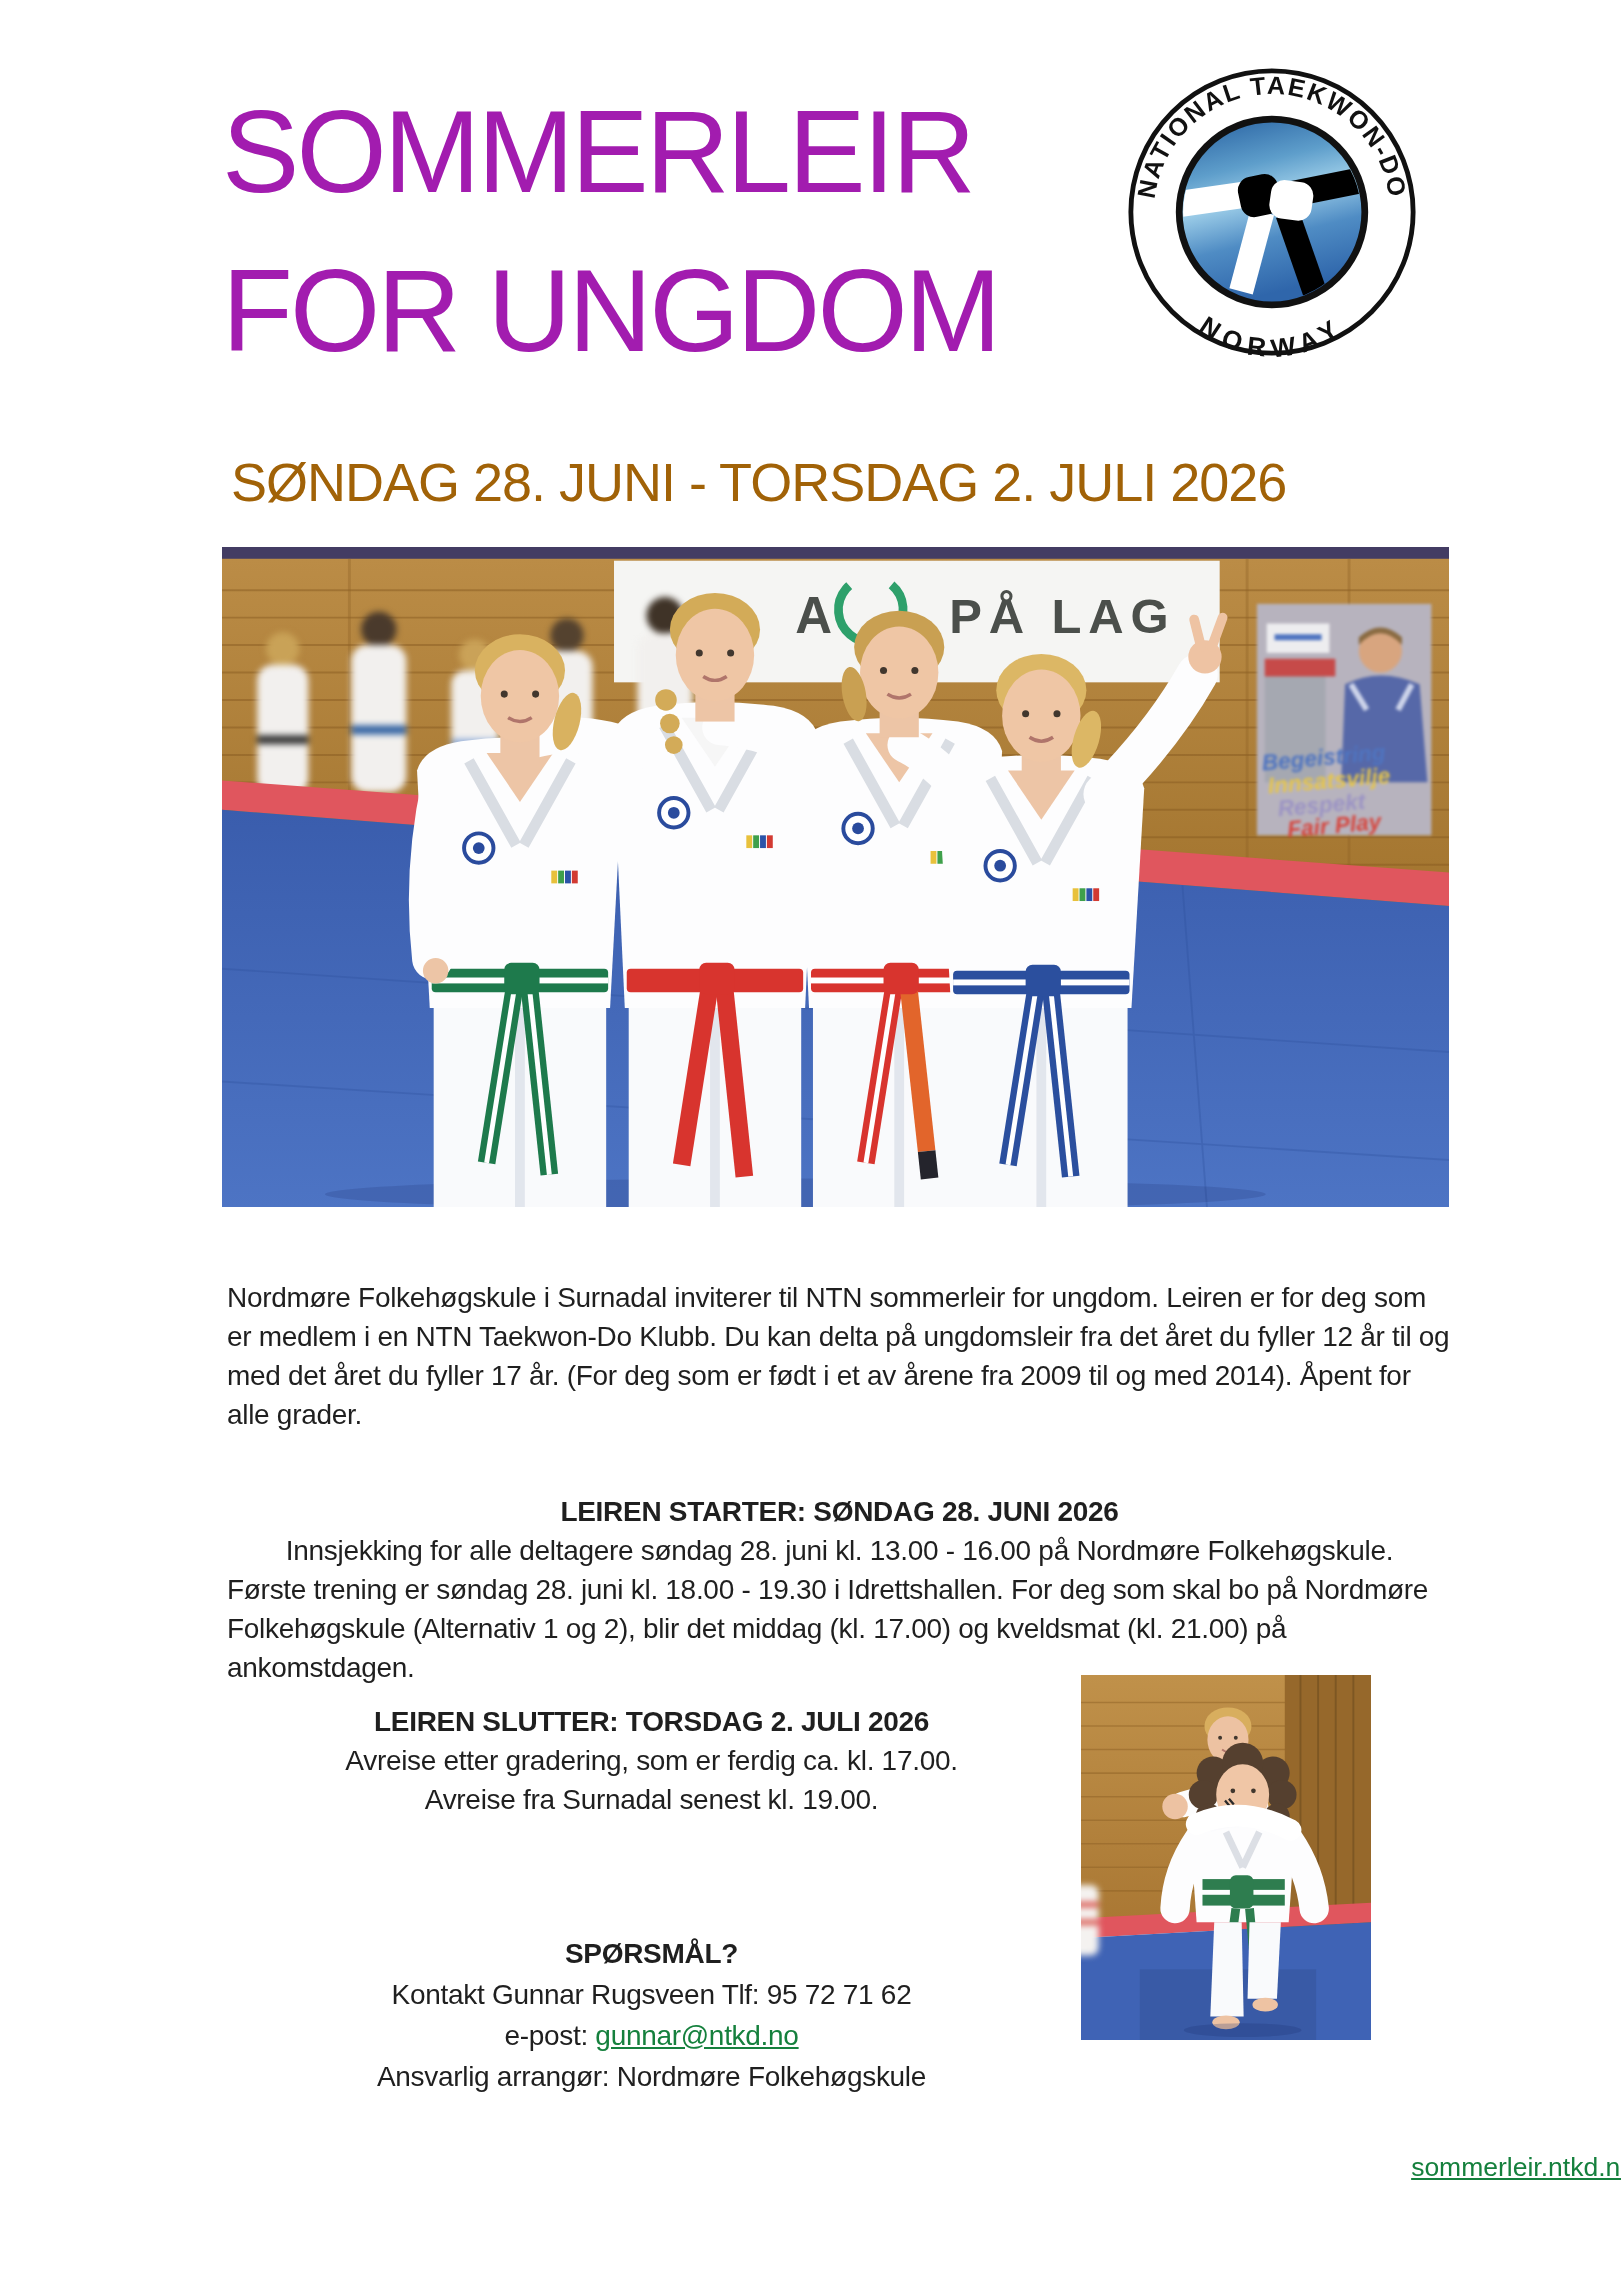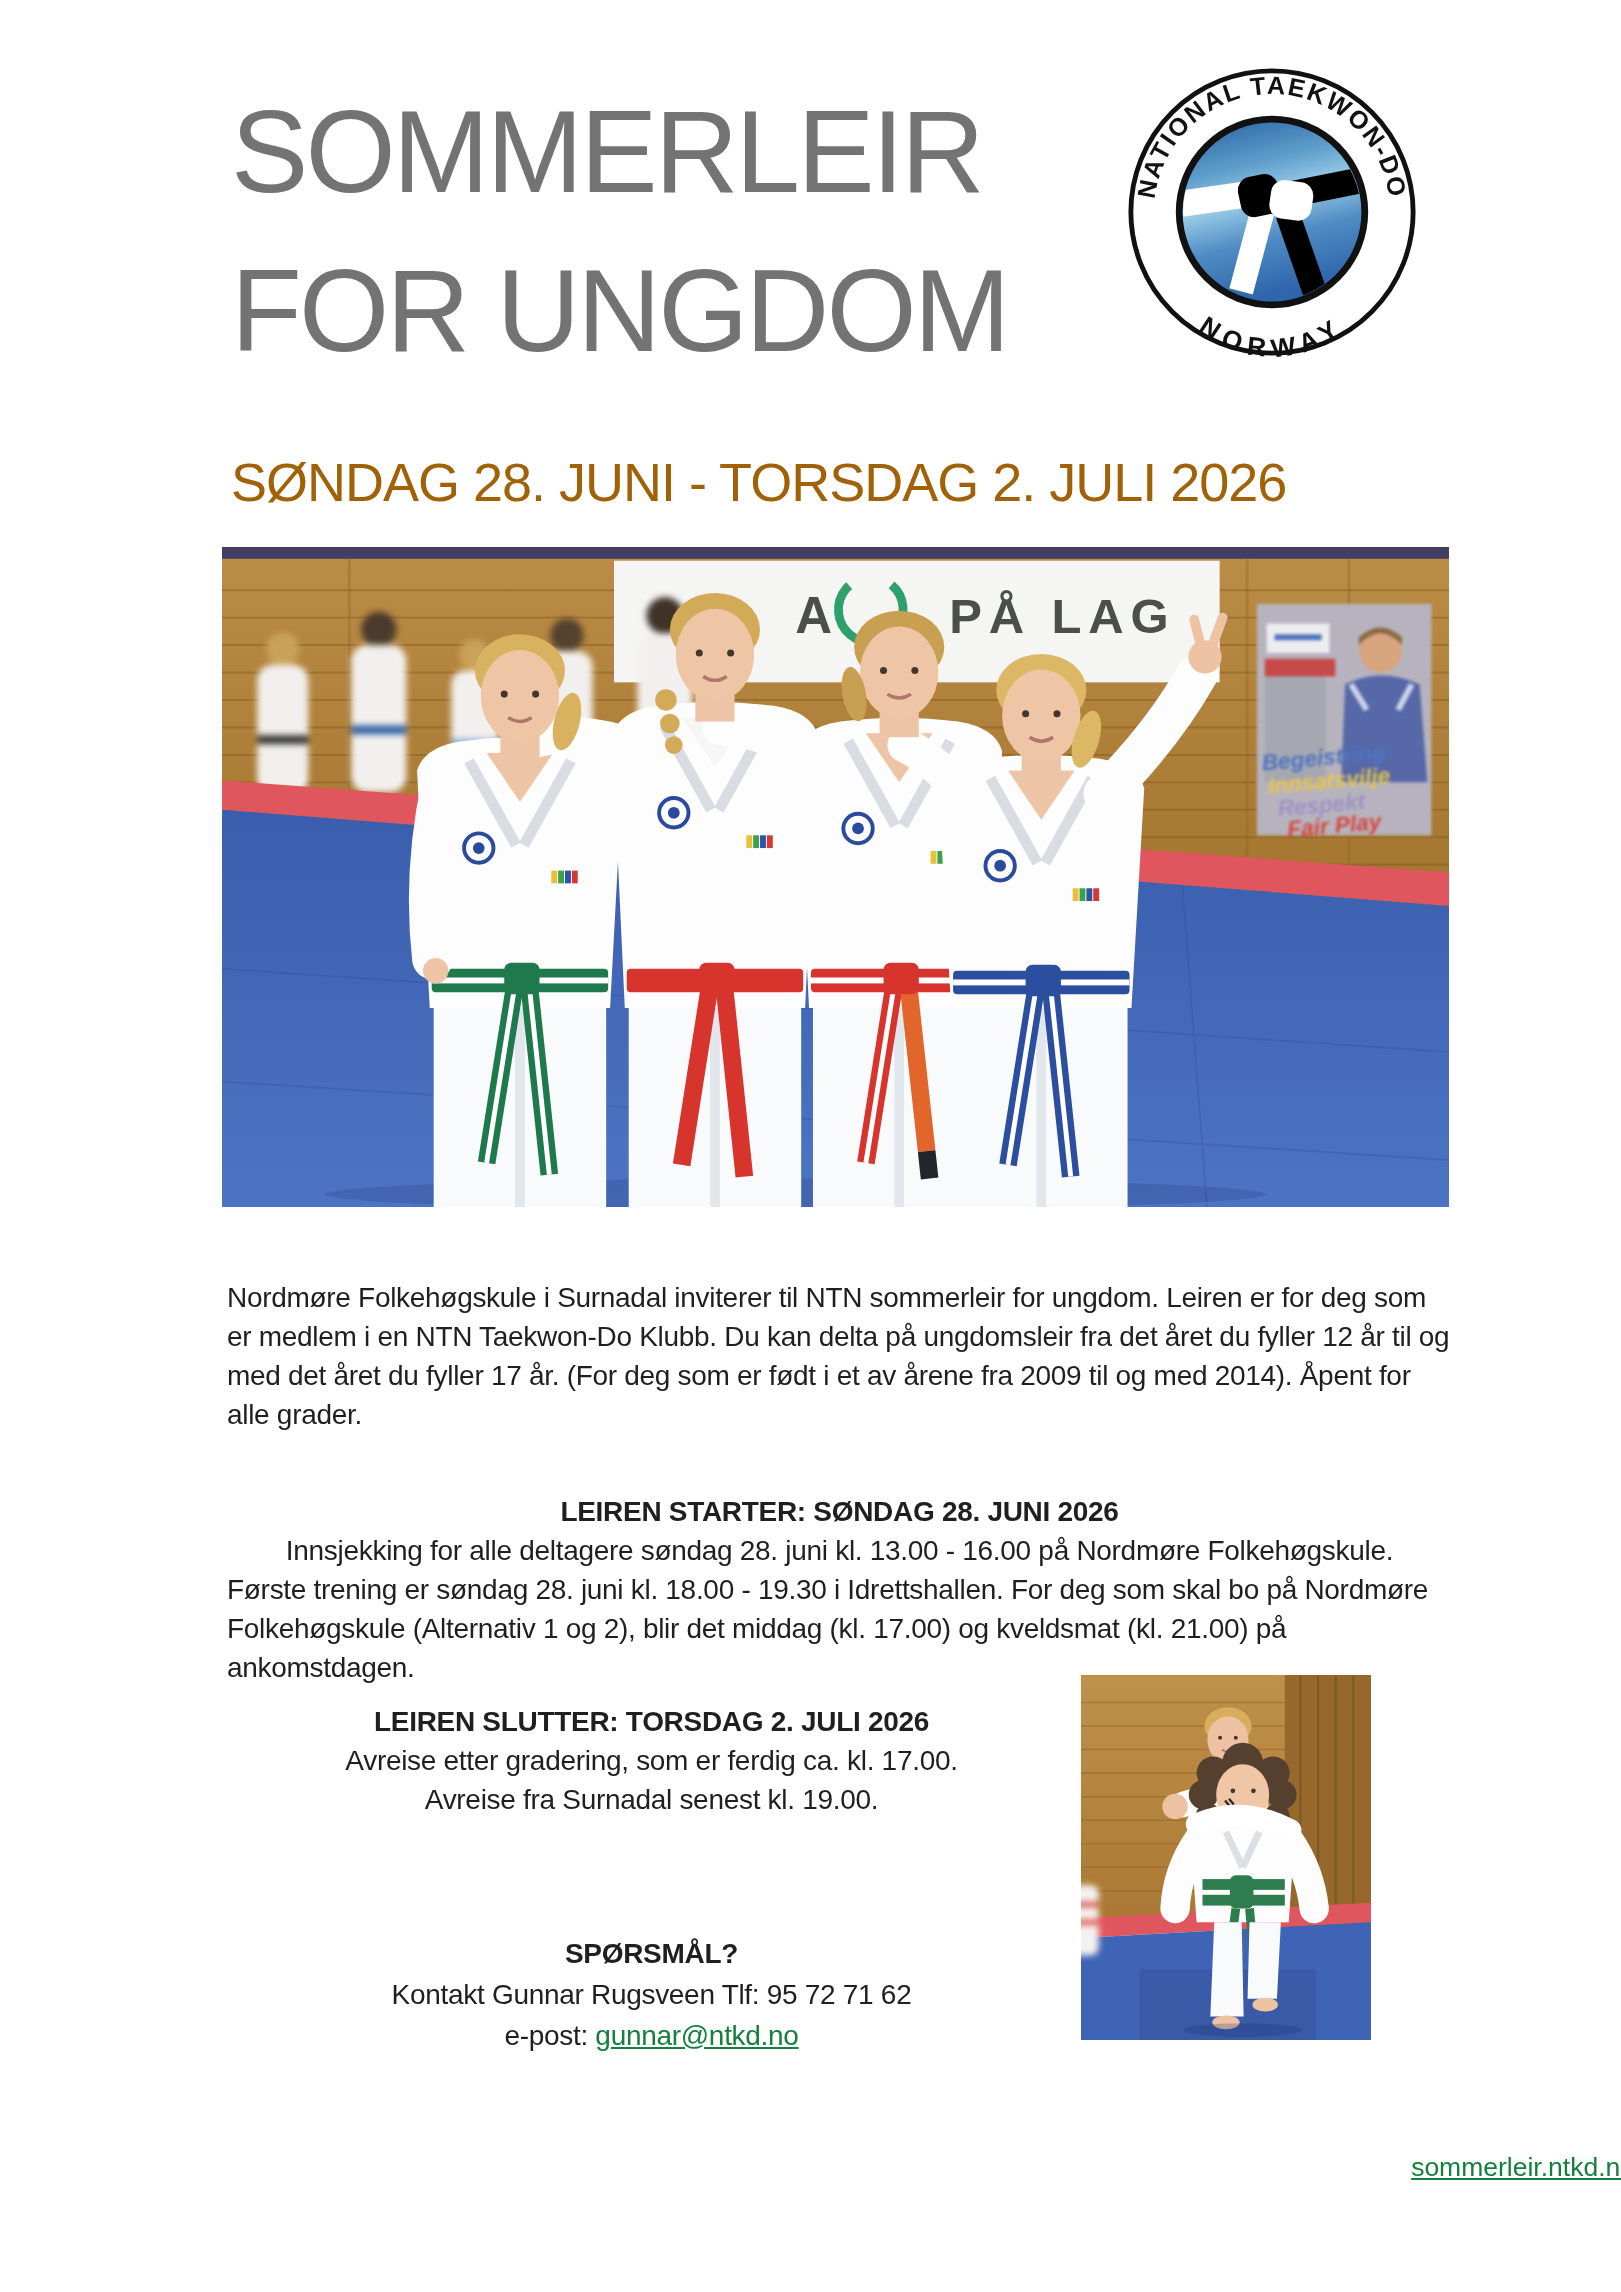--- a/index.html
+++ b/index.html
@@ -1,18 +1,18 @@
 <!DOCTYPE html>
 <html><head>
 <meta charset="utf-8">
 <style>
   html,body{margin:0;padding:0;background:#ffffff;}
   .page{position:relative;width:1621px;height:2293px;background:#fff;overflow:hidden;
         font-family:"Liberation Sans",sans-serif;color:#1f1f1f;}
-  .title{position:absolute;left:231px;top:73px;color:#737373;font-size:116px;
+  .title{position:absolute;left:222px;top:73px;color:#a21caf;font-size:116px;
          line-height:159px;letter-spacing:-2.9px;font-weight:400;}
   .subtitle{position:absolute;left:231px;top:410px;color:#a16207;font-size:54px;
             letter-spacing:-1px;font-weight:400;white-space:nowrap;margin-top:41px;}
   .logo{position:absolute;left:1127px;top:67px;width:290px;height:290px;}
   .photo-main{position:absolute;left:222px;top:547px;width:1227px;height:660px;}
   .photo-small{position:absolute;left:1081px;top:1675px;width:290px;height:365px;}
   .body-text{font-size:28px;line-height:39px;letter-spacing:-0.3px;}
   .body-text p{margin:0;}
   .intro{position:absolute;left:227px;top:1278px;width:1225px;}
   .starter{position:absolute;left:227px;top:1492px;width:1225px;}
@@ -334,20 +334,21 @@
   <div class="slutter body-text">
     <p class="h nowrap">LEIREN SLUTTER: TORSDAG 2. JULI 2026</p>
     <p class="nowrap">Avreise etter gradering, som er ferdig ca. kl. 17.00.</p>
     <p class="nowrap">Avreise fra Surnadal senest kl. 19.00.</p>
   </div>
 
   <div class="sporsmal body-text">
     <p class="h nowrap">SPØRSMÅL?</p>
     <p class="nowrap">Kontakt Gunnar Rugsveen Tlf: 95 72 71 62</p>
     <p class="nowrap"><span>e-post: </span><a class="link">gunnar@ntkd.no</a></p>
+    <p class="nowrap">Ansvarlig arrangør: Nordmøre Folkehøgskule</p>
   </div>
 
   <svg class="photo-small" viewBox="0 0 296 372" preserveAspectRatio="none">
     <defs>
       <linearGradient id="wood2" x1="0" y1="0" x2="0" y2="1">
         <stop offset="0" stop-color="#c0914a"></stop>
           <stop offset="1" stop-color="#a97733"></stop>
       </linearGradient>
     </defs>
     <g>

